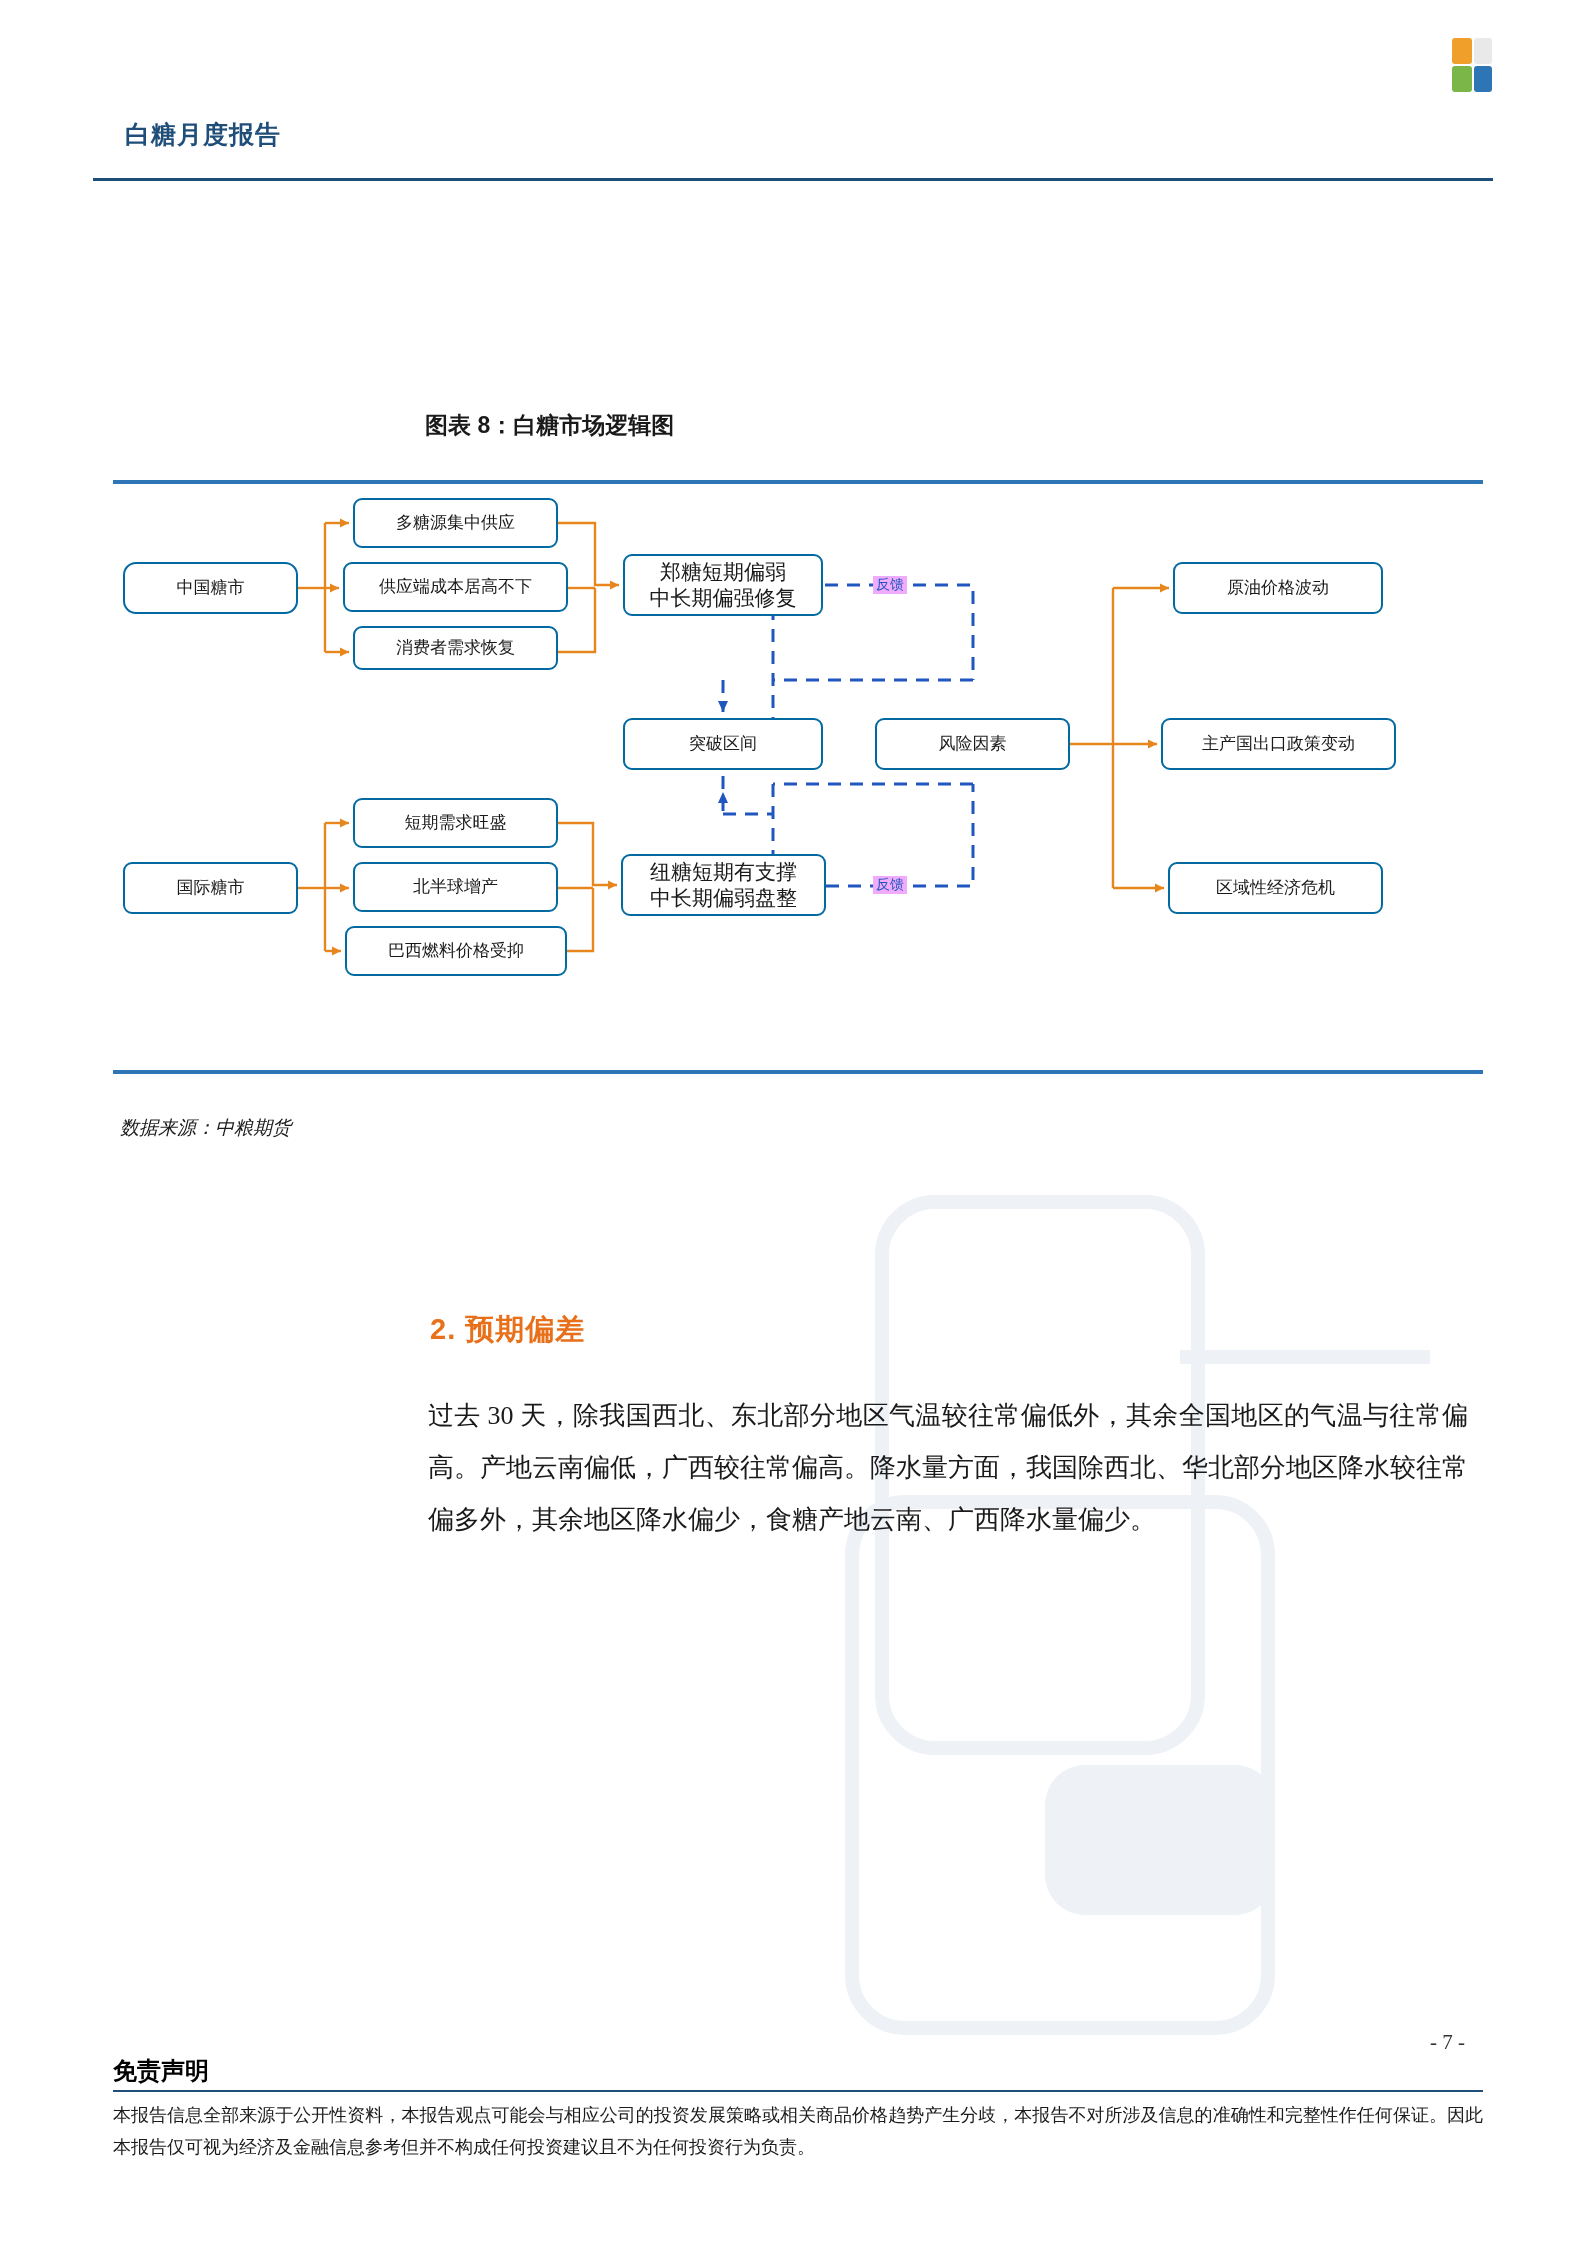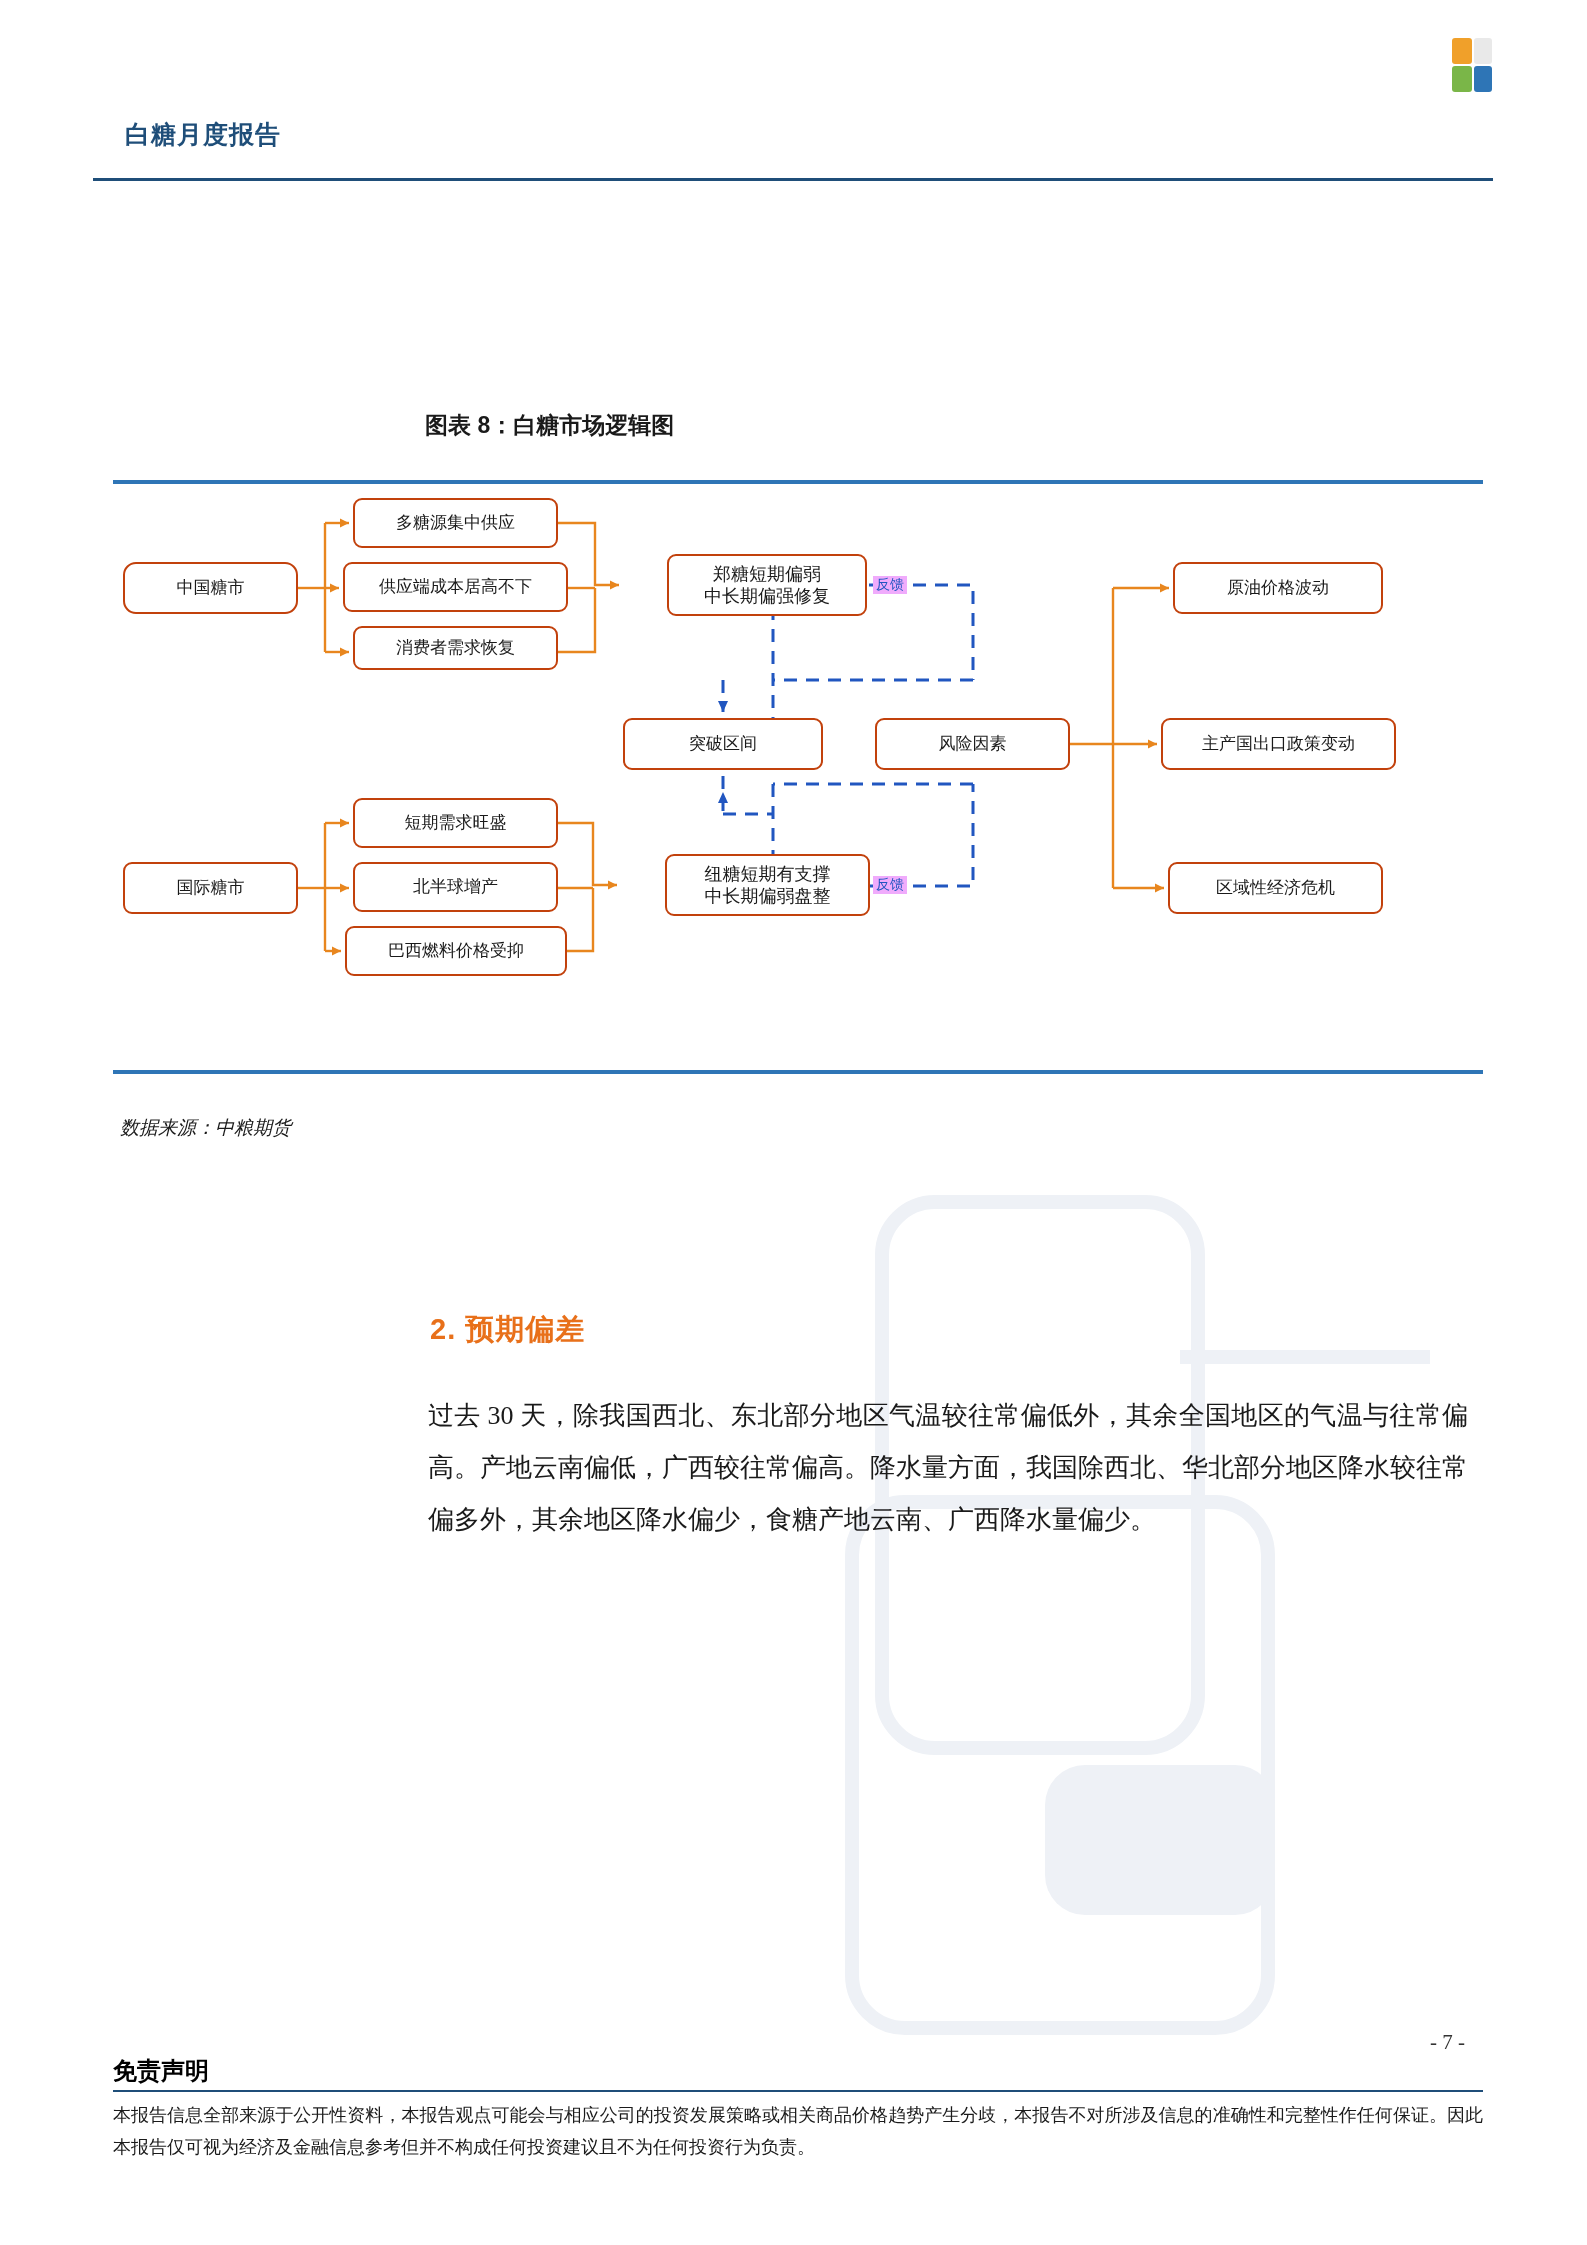--- a/index.html
+++ b/index.html
@@ -57,33 +57,33 @@
     position:absolute; left:113px; width:1370px; height:4px; background:#2e75b6;
   }
   .fig-rule.top { top:480px; }
   .fig-rule.bottom { top:1070px; }
 
   .fig-area { position:absolute; left:113px; top:484px; width:1370px; height:586px; }
 
   
   .node {
     position:absolute;
-    border:2px solid #c2410c;
+    border:2px solid #0369a1;
     border-radius:9px;
     background:#ffffff;
     color:#1a1a1a;
     font-family:"Liberation Sans", sans-serif;
     font-size:17px;
     display:flex; align-items:center; justify-content:center;
     text-align:center;
     line-height:1.25;
     box-sizing:border-box;
     padding:2px 6px;
   }
-  .node.two-line { font-size:18px;margin-left:44px; }
+  .node.two-line { font-size:21px; }
 
   .feedback-label {
     position:absolute;
     font-family:"Liberation Sans", sans-serif;
     font-size:14px; color:#2156c0;
     background:#f0abfc; padding:0 3px;
   }
 
   
   .src-note {

